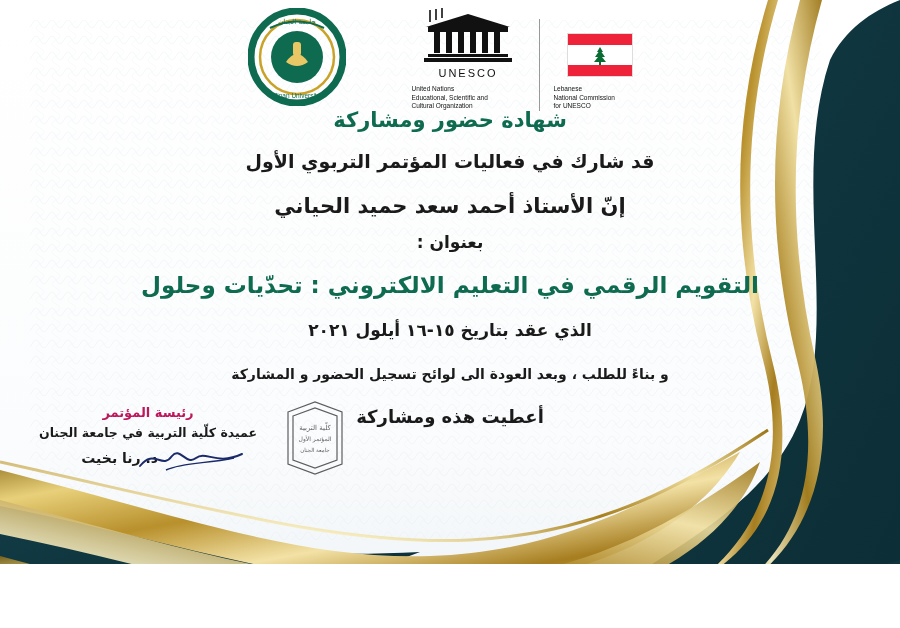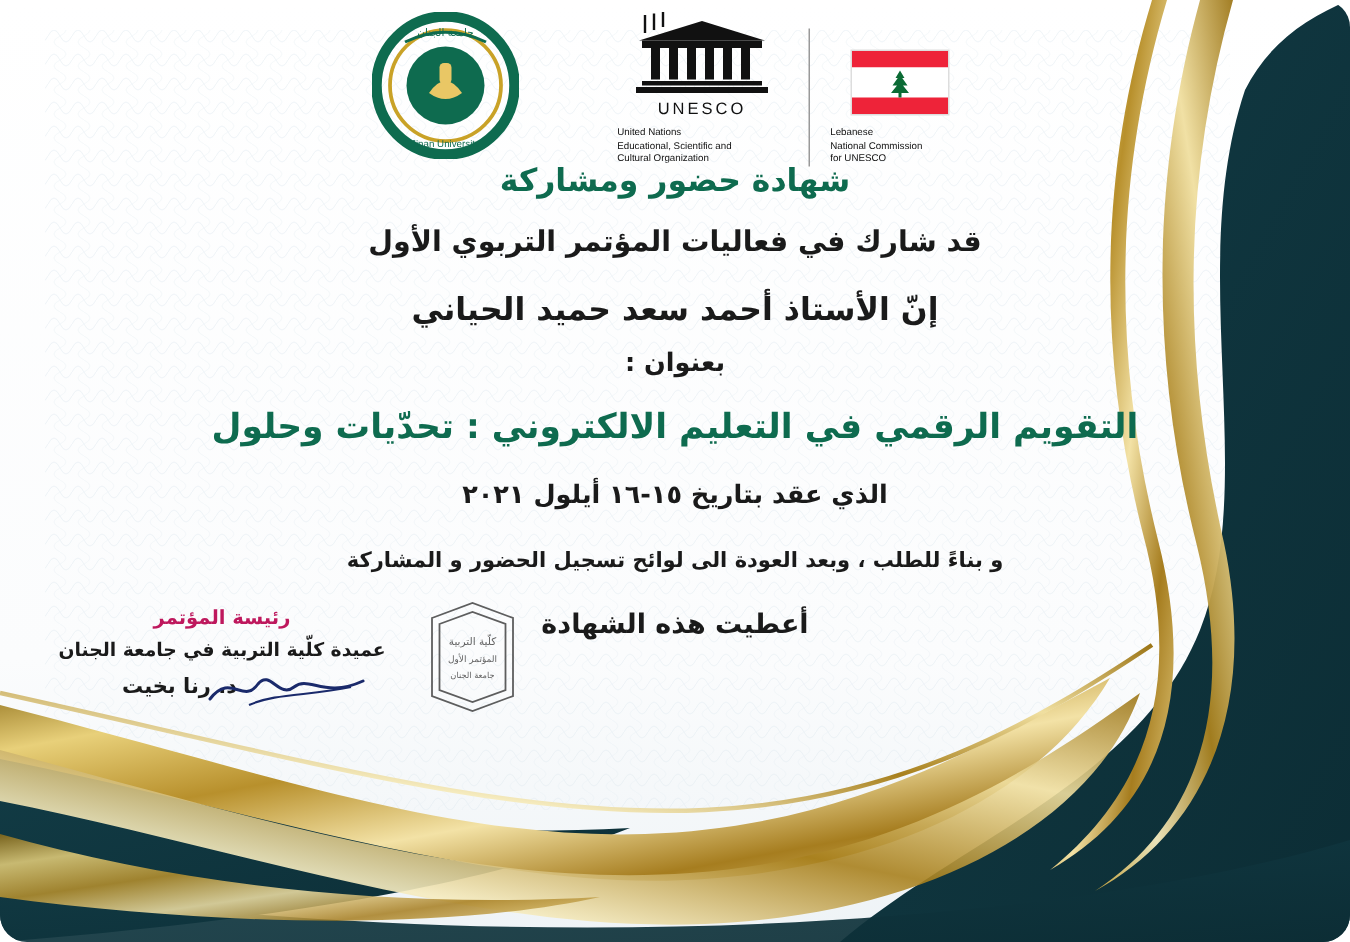--- a/index.html
+++ b/index.html
@@ -6,24 +6,23 @@
     margin: 0;
     padding: 0;
     background: #ffffff;
   }
   body {
     font-family: "DejaVu Sans", sans-serif;
   }
   #certificate {
     position: relative;
     width: 900px;
-    height: 628px;
+    height: 564px;
     overflow: hidden;
     background: #ffffff;
-    border-radius: 18px;
   }
 
   
   .bg-svg {
     position: absolute;
     inset: 0;
     width: 900px;
     height: 628px;
   }
 
@@ -356,21 +355,21 @@
     </div>
 
     <div class="body-text">
       <div class="line l-title">شهادة حضور ومشاركة</div>
       <div class="line l-part">قد شارك  في فعاليات المؤتمر التربوي الأول</div>
       <div class="line l-name">إنّ الأستاذ أحمد سعد حميد الحياني</div>
       <div class="line l-under">بعنوان :</div>
       <div class="line l-subject">التقويم الرقمي في التعليم الالكتروني : تحدّيات وحلول</div>
       <div class="line l-date">الذي عقد بتاريخ ١٥-١٦ أيلول ٢٠٢١</div>
       <div class="line l-req">و بناءً للطلب ، وبعد العودة الى لوائح تسجيل الحضور و المشاركة</div>
-      <div class="line l-given">أعطيت هذه الشهادة</div>
+      <div class="line l-given">أعطيت هذه ومشاركة</div>
     </div>
 
     <div class="sign-block">
       <div class="sign-role">رئيسة المؤتمر</div>
       <div class="sign-dept">عميدة كلّية التربية في جامعة الجنان</div>
       <div class="sign-name-row">
         <div class="sign-name">د. رنا بخيت</div>
         <svg class="sign-scribble" viewBox="0 0 110 30">
           <path d="M4 22 C18 4 26 26 36 12 C44 2 50 22 60 14 C70 6 80 22 106 10" fill="none" stroke="#1a2a6b" stroke-width="2" stroke-linecap="round"></path>
           <path d="M30 26 C48 18 70 20 98 14" fill="none" stroke="#1a2a6b" stroke-width="1.4"></path>

